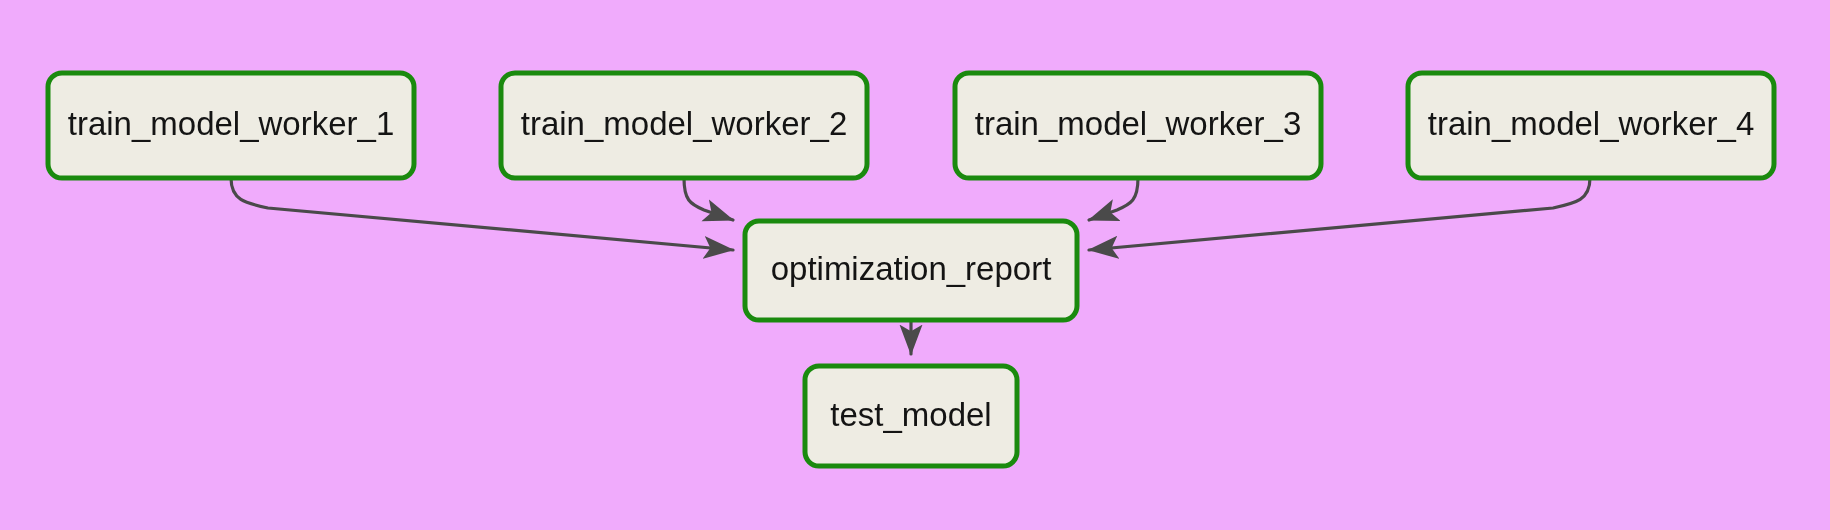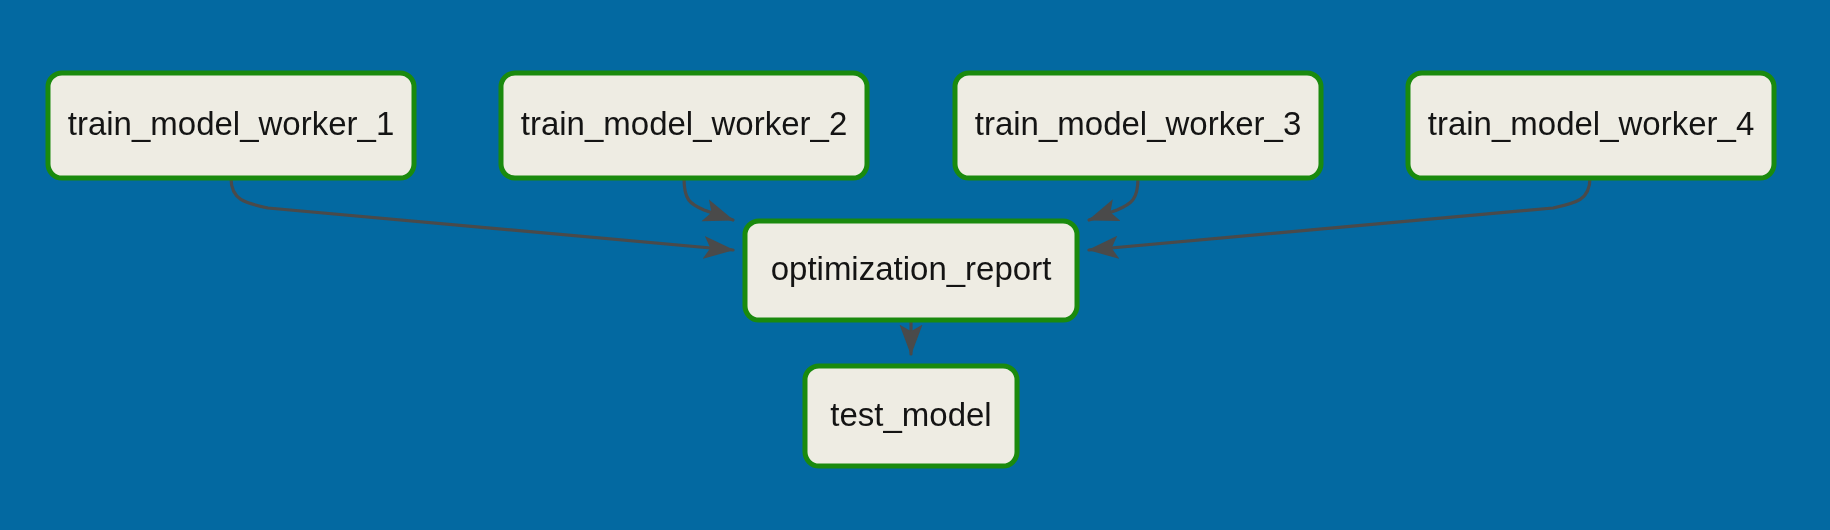--- a/index.html
+++ b/index.html
@@ -37,21 +37,21 @@
   }
   .edge-path {
     fill: none;
     stroke-width: 3.2;
     stroke-linecap: round;
   }
 </style>
 </head>
 <body style="background: rgb(239, 239, 239);">
 
-<div id="diagram-root" style="background: #0369a1;">
+<div id="diagram-root" style="background: #f0abfc;">
   <svg id="flow-svg" viewBox="0 0 1830 530" xmlns="http://www.w3.org/2000/svg">
     <defs>
       <marker id="arrowhead" markerWidth="10" markerHeight="8" refX="9.2" refY="4" orient="auto" markerUnits="strokeWidth">
         <path d="M 0 0.4 L 9.6 4 L 0 7.6 L 2.1 4 Z" fill="#4a4a4a"></path>
       </marker>
     </defs>
     <g id="edges-layer">
         <path class="edge-path" d="M 231 178 C 231 200 245 203 268 208 L 733 250" stroke="#4a4a4a" stroke-width="3.2" marker-end="url(#arrowhead)"></path>
         <path class="edge-path" d="M 684 178 C 684 200 690 204 704 210 L 733 220" stroke="#4a4a4a" stroke-width="3.2" marker-end="url(#arrowhead)"></path>
         <path class="edge-path" d="M 1138 178 C 1138 200 1131 204 1117 210 L 1089 220" stroke="#4a4a4a" stroke-width="3.2" marker-end="url(#arrowhead)"></path>

